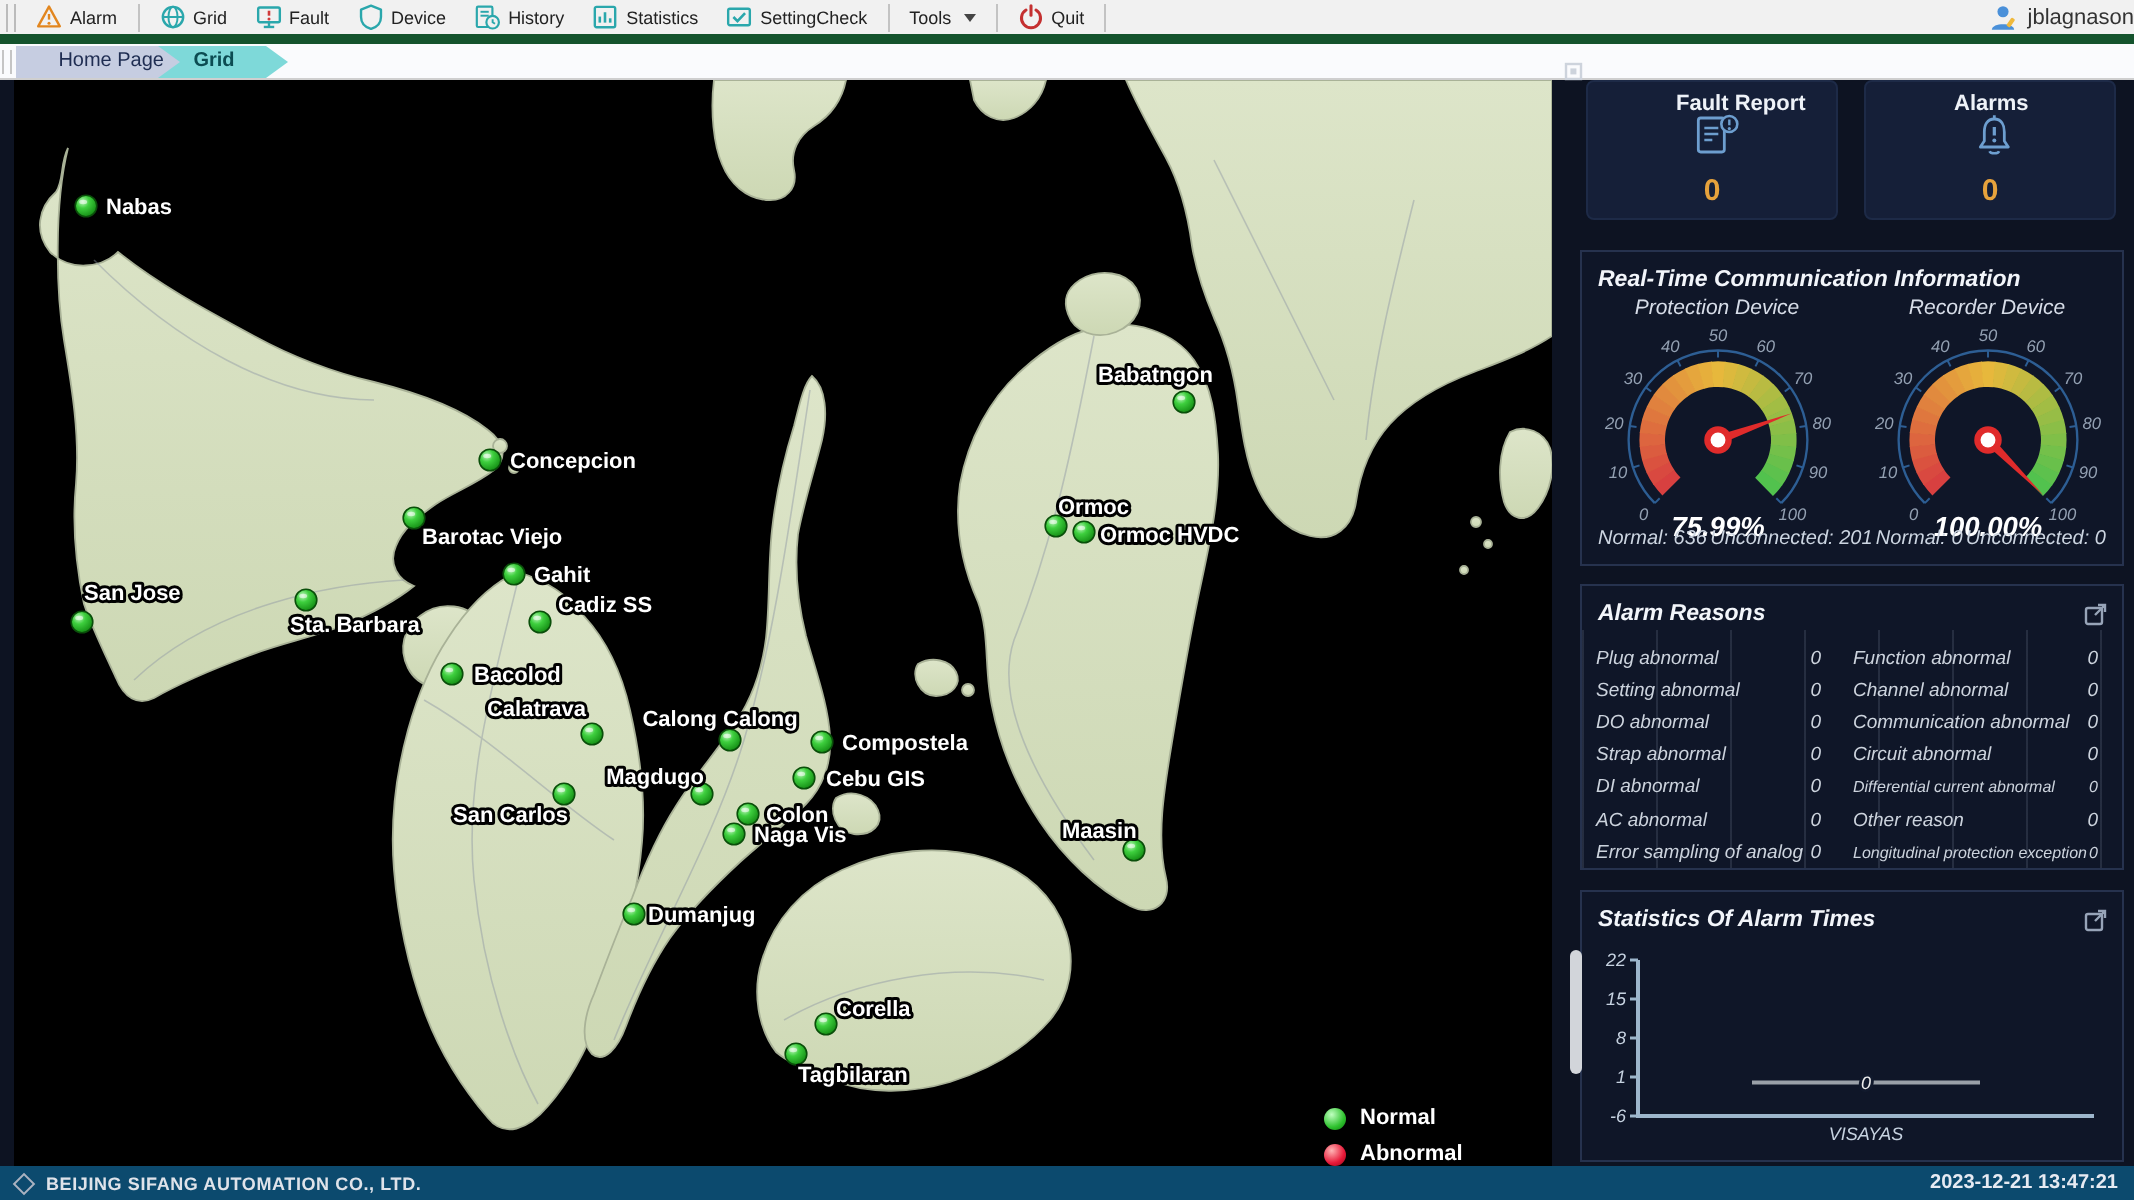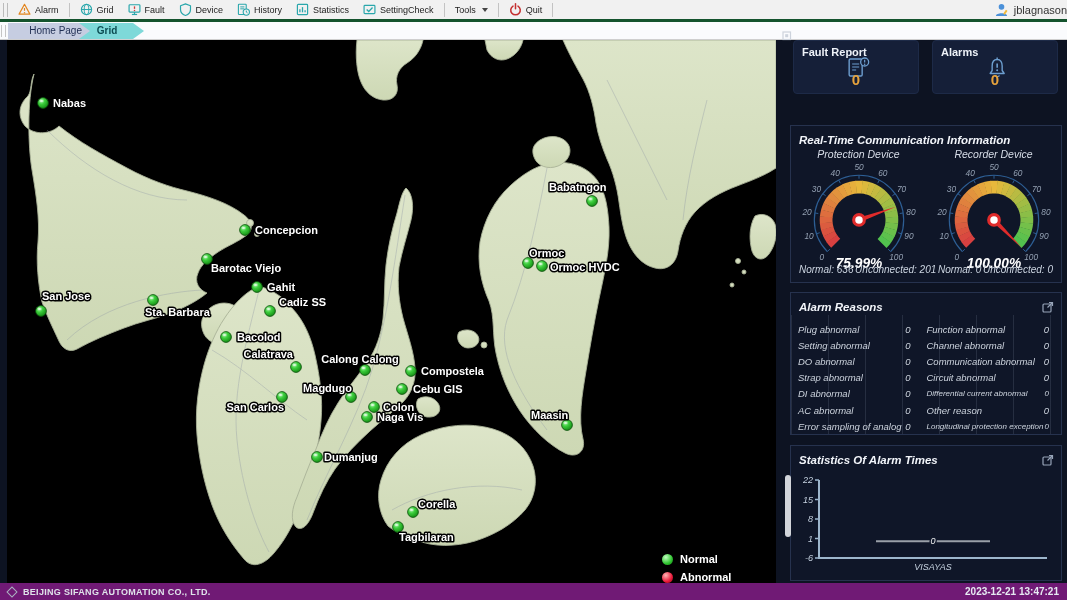--- a/index.html
+++ b/index.html
@@ -1,19 +1,19 @@
 <!DOCTYPE html>
 <html><head>
 <meta charset="utf-8">
 <style>
   html,body{margin:0;padding:0;width:1067px;height:600px;overflow:hidden;
     font-family:"Liberation Sans", sans-serif;background:#0d1322;}
   
   .toolbar{position:absolute;left:0;top:0;width:1067px;height:22px;background:#f1f1f1;
-    border-bottom:3px solid #14532d;display:flex;align-items:center;box-sizing:border-box;}
+    border-bottom:5px solid #14532d;display:flex;align-items:center;box-sizing:border-box;}
   .tb-grip{width:3px;height:14px;border-left:1px solid #bbb;border-right:1px solid #bbb;margin:0 3px;}
   .tb-sep{width:1px;height:14px;background:#c3c3c3;margin:0 3px;}
   .tb-item{display:flex;align-items:center;gap:4px;padding:0 7px;height:22px;cursor:default;
     font-size:9px;color:#222;white-space:nowrap;}
   .tb-item svg{display:block;}
   .caret{width:0;height:0;border-left:3.5px solid transparent;border-right:3.5px solid transparent;
     border-top:4px solid #444;margin-left:2px;}
   .tb-user{margin-left:auto;display:flex;align-items:center;gap:5px;font-size:11px;color:#333;}
   
   .tabbar{position:absolute;left:0;top:22px;width:1067px;height:18px;background:#fafbfd;
@@ -33,22 +33,22 @@
     letter-spacing:1px;text-shadow:0 1px 2px #000;}
   .legend{position:absolute;left:655px;top:510px;}
   .legend-row{display:flex;align-items:center;gap:7px;height:18px;}
   .legend-dot{width:11px;height:11px;border-radius:50%;}
   .legend-label{font-size:11px;font-weight:bold;color:#fff;}
   
   .vscroll-thumb{position:absolute;left:785px;top:475px;width:6px;height:62px;background:#d2d5da;border-radius:3px;}
   .collapse-btn{position:absolute;left:782px;top:31px;width:10px;height:10px;}
   
   .rpanel{position:absolute;left:776px;top:0;width:291px;height:543px;background:#0d1322;}
-  .card{position:absolute;top:0;width:126px;height:54px;background:#151f38;border-radius:4px;
-    border:1px solid #1d2a47;box-sizing:border-box;}
+  .card{position:absolute;top:0;width:126px;height:70px;background:#151f38;border-radius:4px;
+    border:1px solid #1d2a47;box-sizing:border-box;padding-left:36px;}
   .card.c1{left:17px;} .card.c2{left:156px;}
   .card-title{font-size:11px;font-weight:bold;color:#eef2f8;padding:5px 0 0 8px;}
   .card-icon{position:absolute;left:50%;top:14px;transform:translateX(-42%);}
   .card-value{position:absolute;left:0;right:0;bottom:5px;text-align:center;
     font-size:15px;font-weight:bold;color:#e6a23c;}
   .panel{position:absolute;left:14px;width:272px;background:#0f1628;border:1px solid #26324e;
     box-sizing:border-box;font-style:italic;}
   .panel-title{font-size:11.5px;font-weight:bold;color:#f2f5fa;padding:8px 10px 2px 8px;}
   .p-comm{top:85px;height:158px;}
   .p-alarm{top:252px;height:143px;}
@@ -62,21 +62,21 @@
   .ar-grid{display:flex;padding:6px 6px 0 7px;
     background-image:repeating-linear-gradient(90deg, rgba(190,205,230,.13) 0 1px, transparent 1px 37px);}
   .ar-col{width:50%;}
   .ar-col.left{padding-right:10px;box-sizing:border-box;}
   .ar-row{display:flex;justify-content:space-between;align-items:center;height:16.2px;
     font-size:9.5px;color:#ccd3dd;white-space:nowrap;}
   .ar-row .ar-value{padding-right:6px;}
   .ar-row.small{font-size:8px;}
   #stats-chart{position:absolute;left:0;top:0;}
   
-  .footer{position:absolute;left:0;top:583px;width:1067px;height:17px;background:#701a75;
+  .footer{position:absolute;left:0;top:583px;width:1067px;height:17px;background:#0c4a6e;
     display:flex;align-items:center;box-sizing:border-box;padding:0 8px;}
   .footer-diamond{width:6px;height:6px;border:1px solid #aab2c0;transform:rotate(45deg);margin-right:7px;}
   .footer-company{font-size:9px;font-weight:bold;color:#dfe3ea;letter-spacing:.3px;}
   .footer-time{margin-left:auto;font-size:10px;font-weight:bold;color:#e6eaf2;}
 </style>
 </head>
 <body>
 
 <div class="toolbar">
   <div class="tb-grip"></div>

